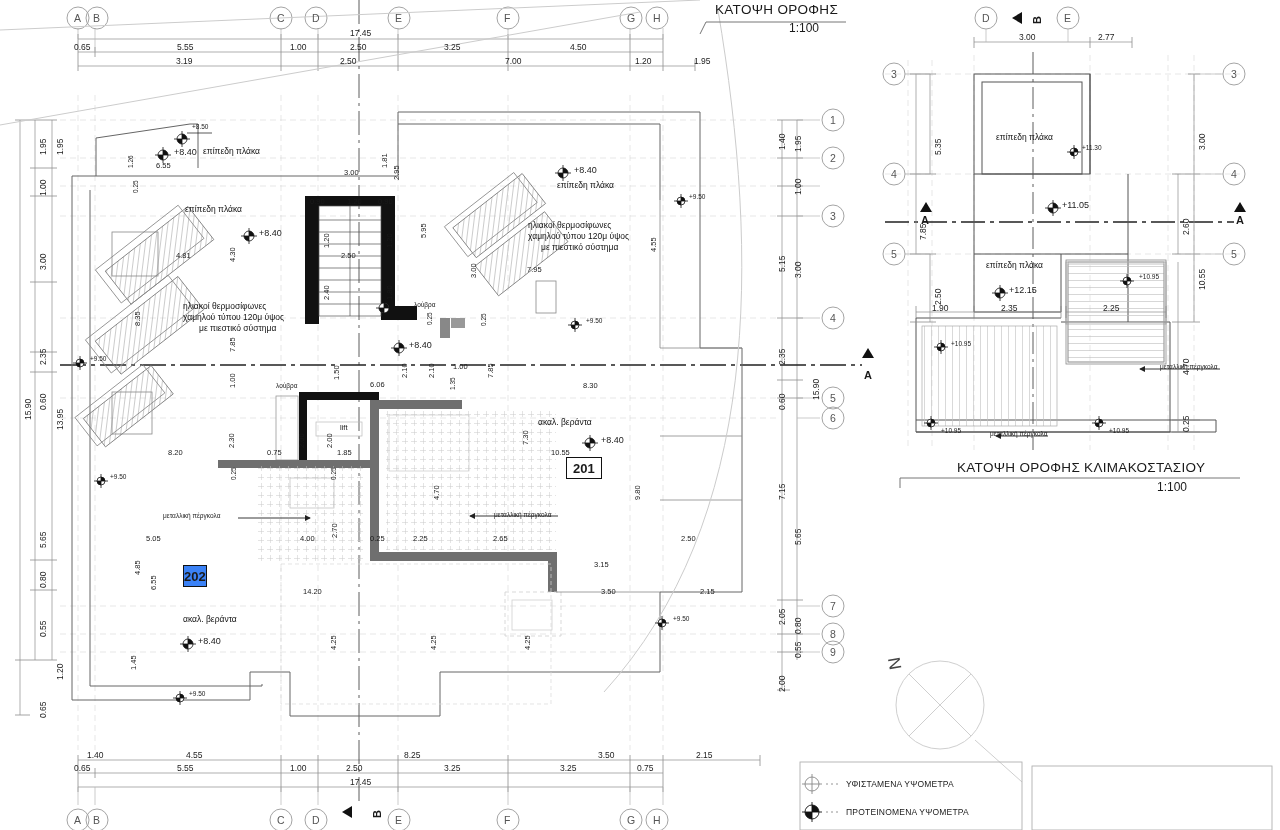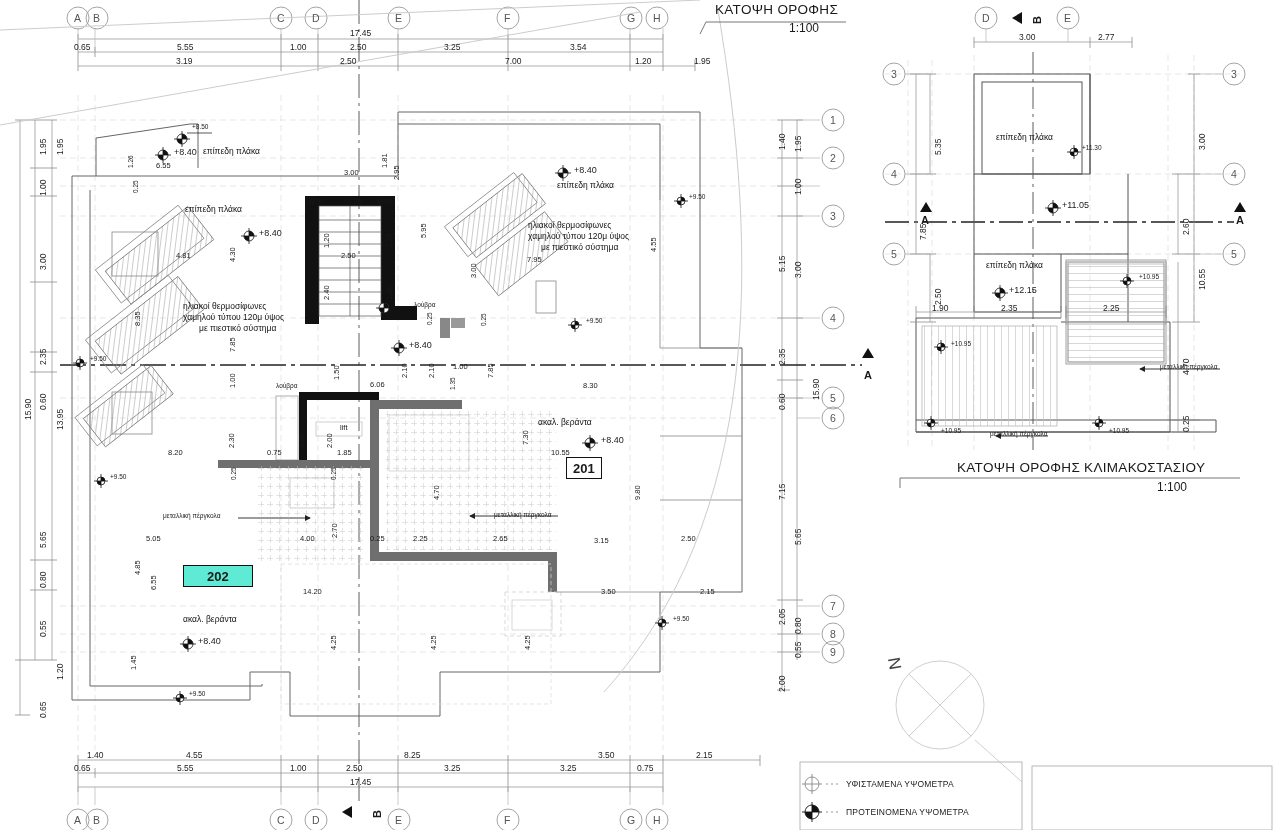--- a/index.html
+++ b/index.html
@@ -639,21 +639,21 @@
 <div class="t sec rot90" style="left:1032px;top:24px">B</div>
 <div class="t sec" style="left:921px;top:215px">A</div>
 <div class="t sec" style="left:1236px;top:215px">A</div>
 
 <div class="t dim" style="left:350px;top:29px">17.45</div>
 <div class="t dim" style="left:74px;top:43px">0.65</div>
 <div class="t dim" style="left:177px;top:43px">5.55</div>
 <div class="t dim" style="left:290px;top:43px">1.00</div>
 <div class="t dim" style="left:350px;top:43px">2.50</div>
 <div class="t dim" style="left:444px;top:43px">3.25</div>
-<div class="t dim" style="left:570px;top:43px">3.54</div>
+<div class="t dim" style="left:570px;top:43px">4.50</div>
 <div class="t dim" style="left:176px;top:57px">3.19</div>
 <div class="t dim" style="left:340px;top:57px">2.50</div>
 <div class="t dim" style="left:505px;top:57px">7.00</div>
 <div class="t dim" style="left:635px;top:57px">1.20</div>
 <div class="t dim" style="left:694px;top:57px">1.95</div>
 
 <div class="t dim" style="left:87px;top:751px">1.40</div>
 <div class="t dim" style="left:186px;top:751px">4.55</div>
 <div class="t dim" style="left:404px;top:751px">8.25</div>
 <div class="t dim" style="left:598px;top:751px">3.50</div>
@@ -711,21 +711,21 @@
 <div class="t small" style="left:347px;top:198px">1.20</div>
 <div class="t small" style="left:378px;top:198px">0.90</div>
 <div class="t small rot90" style="left:323px;top:248px">1.20</div>
 <div class="t small" style="left:341px;top:252px">2.50</div>
 <div class="t small rot90" style="left:386px;top:248px">1.20</div>
 <div class="t small rot90" style="left:323px;top:300px">2.40</div>
 <div class="t small rot90" style="left:386px;top:300px">1.80</div>
 <div class="t small rot90" style="left:420px;top:238px">5.95</div>
 <div class="t small rot90" style="left:470px;top:278px">3.00</div>
 <div class="t small rot90" style="left:650px;top:252px">4.55</div>
-<div class="t small" style="left:527px;top:256px">7.95</div>
+<div class="t small" style="left:527px;top:266px">7.95</div>
 <div class="t small rot90" style="left:333px;top:380px">1.50</div>
 <div class="t small rot90" style="left:401px;top:378px">2.10</div>
 <div class="t small rot90" style="left:428px;top:378px">2.10</div>
 <div class="t small" style="left:370px;top:381px">6.06</div>
 <div class="t tiny rot90" style="left:450px;top:390px">1.35</div>
 <div class="t small rot90" style="left:487px;top:378px">7.85</div>
 <div class="t tiny rot90" style="left:427px;top:325px">0.25</div>
 <div class="t small" style="left:453px;top:363px">1.00</div>
 <div class="t tiny rot90" style="left:481px;top:326px">0.25</div>
 <div class="t small" style="left:583px;top:382px">8.30</div>
@@ -736,21 +736,21 @@
 <div class="t small rot90" style="left:326px;top:448px">2.00</div>
 <div class="t small" style="left:267px;top:449px">0.75</div>
 <div class="t small" style="left:337px;top:449px">1.85</div>
 <div class="t tiny rot90" style="left:331px;top:480px">0.25</div>
 <div class="t small rot90" style="left:228px;top:448px">2.30</div>
 <div class="t small rot90" style="left:331px;top:538px">2.70</div>
 <div class="t small rot90" style="left:433px;top:500px">4.70</div>
 <div class="t small" style="left:370px;top:535px">0.25</div>
 <div class="t small" style="left:413px;top:535px">2.25</div>
 <div class="t small" style="left:493px;top:535px">2.65</div>
-<div class="t small" style="left:594px;top:537px">3.15</div>
+<div class="t small" style="left:594px;top:561px">3.15</div>
 <div class="t small" style="left:681px;top:535px">2.50</div>
 <div class="t small" style="left:300px;top:535px">4.00</div>
 <div class="t small" style="left:146px;top:535px">5.05</div>
 <div class="t small rot90" style="left:150px;top:590px">6.55</div>
 <div class="t small rot90" style="left:134px;top:575px">4.85</div>
 <div class="t small" style="left:303px;top:588px">14.20</div>
 <div class="t small" style="left:601px;top:588px">3.50</div>
 <div class="t small" style="left:700px;top:588px">2.15</div>
 <div class="t small rot90" style="left:130px;top:670px">1.45</div>
 <div class="t small rot90" style="left:330px;top:650px">4.25</div>
@@ -775,21 +775,21 @@
 <div class="t lbl" style="left:183px;top:615px">ακαλ. βεράντα</div>
 <div class="t tiny" style="left:163px;top:513px">μεταλλική πέργκολα</div>
 <div class="t tiny" style="left:494px;top:512px">μεταλλική πέργκολα</div>
 <div class="t tiny" style="left:414px;top:302px">λούβρα</div>
 <div class="t tiny" style="left:276px;top:383px">λούβρα</div>
 <div class="t small" style="left:340px;top:424px">lift</div>
 
 <div style="position:absolute;left:566px;top:457px;border:1.4px solid #111;padding:1px 6px;background:#fff">
   <span class="t room" style="position:static">201</span>
 </div>
-<div style="position:absolute;left:183px;top:565px;border:1.4px solid #111;padding:1px 23px;background:#5eead4">
+<div style="position:absolute;left:183px;top:565px;border:1.4px solid #111;padding:1px 0;background:#3b82f6">
   <span class="t room" style="position:static">202</span>
 </div>
 
 <div class="t tiny" style="left:192px;top:124px">+8.50</div>
 <div class="t elev" style="left:174px;top:148px">+8.40</div>
 <div class="t elev" style="left:259px;top:229px">+8.40</div>
 <div class="t elev" style="left:574px;top:166px">+8.40</div>
 <div class="t elev" style="left:409px;top:341px">+8.40</div>
 <div class="t elev" style="left:601px;top:436px">+8.40</div>
 <div class="t elev" style="left:198px;top:637px">+8.40</div>

